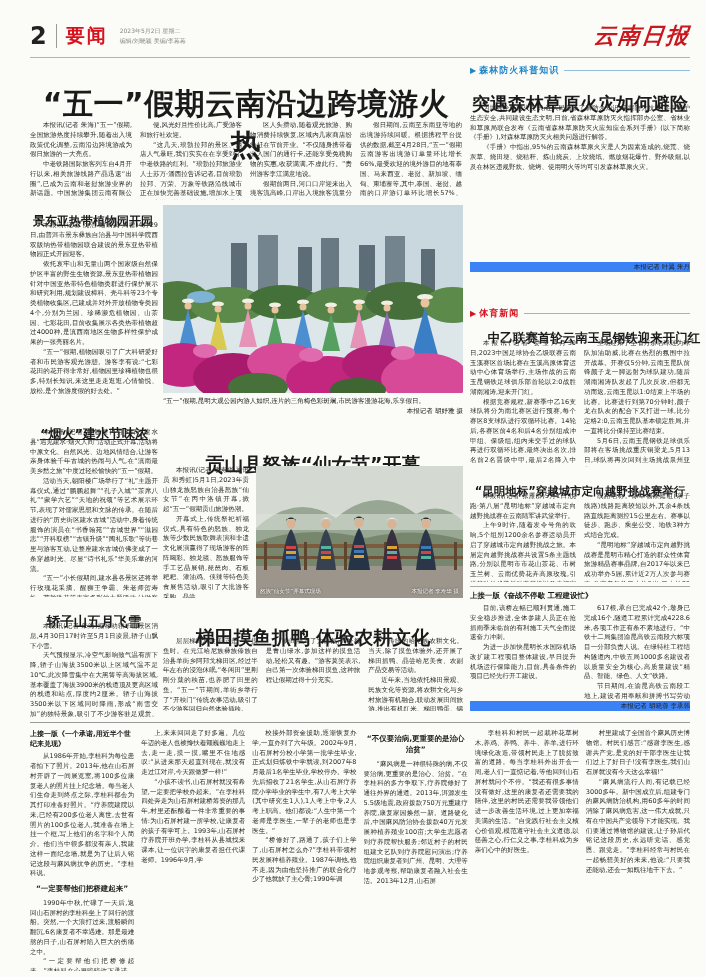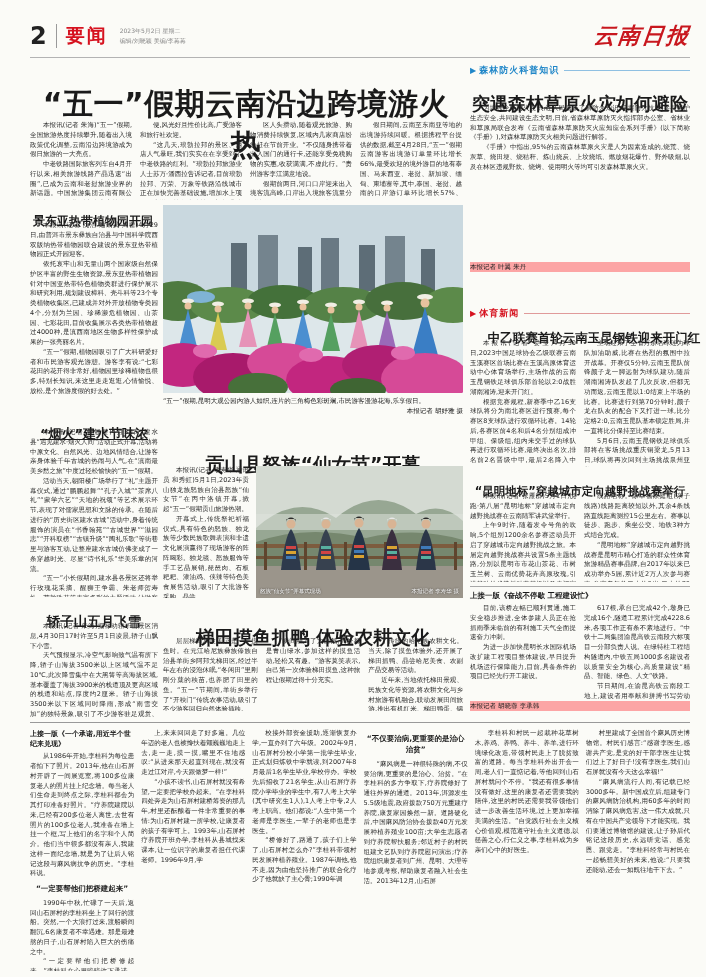--- a/index.html
+++ b/index.html
@@ -16,21 +16,21 @@
   .dateblock { margin-left:12px; font-size:6px; color:#888; line-height:1.7; }
   .masthead { margin-left:auto; color:#c8171e; font-size:22px; font-weight:bold;
     font-family:"DejaVu Serif","Liberation Serif",serif; font-style:italic; letter-spacing:2px; transform:skewX(-6deg); }
   .hrule { position:absolute; left:30px; top:57px; width:660px; height:1px; background:#b3b3b3; }
 
   
   .cols { display:flex; gap:8px; height:100%; overflow:hidden; }
   .cols > div { flex:1 1 0; overflow:hidden; }
   .body { font-size:6.5px; line-height:1.5; text-align:justify; color:#2a2a2a; overflow:hidden; }
   .body p { margin:0; text-indent:2em; }
-  .sig { font-size:6.5px; color:#222; text-align:left; line-height:1.6; background:#fca5a5; }
+  .sig { font-size:6.5px; color:#222; text-align:right; line-height:1.6; background:#3b82f6; }
   .rule { position:absolute; height:1px; background:#a8a8a8; }
 
   
   .lead-title { position:absolute; left:30px; top:64px; width:432px; text-align:center;
     font-size:30px; font-weight:900; letter-spacing:0.5px; }
   .lead-body { position:absolute; left:30px; top:121px; width:432px; height:79px; }
 
   
   .jd-title { position:absolute; left:33px; top:203px; width:125px; font-size:12px; font-weight:900; }
   .jd-body  { position:absolute; left:30px; top:221px; width:128px; height:182px; }

